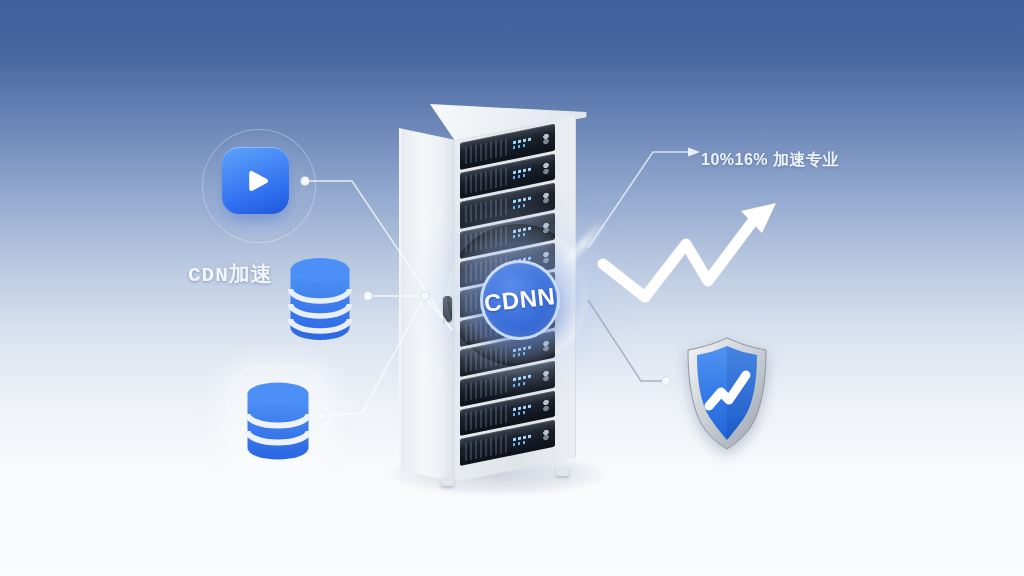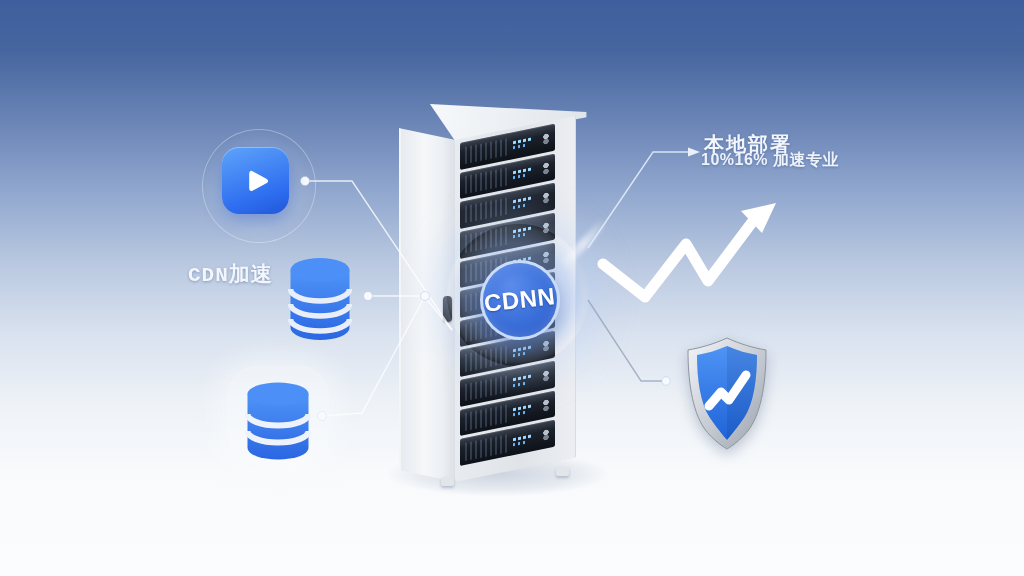--- a/index.html
+++ b/index.html
@@ -188,16 +188,15 @@
           <stop offset="1" stop-color="#1f64d8"></stop>
       </linearGradient>
     </defs>
     <path d="M51,6 C64,12 78,16 90,18 C90,48 86,78 74,96 C65,109 51,117 51,117 C51,117 37,109 28,96 C16,78 12,48 12,18 C24,16 38,12 51,6 Z" fill="url(#sg)" stroke="#8d949e" stroke-width="1"></path>
     <path d="M51,14 C61,18.5 72,21.5 81,23 C81,47 77.8,71 68.3,85.6 C61.2,96.4 51,108 51,108 C51,108 40.8,96.4 33.7,85.6 C24.2,71 21,47 21,23 C30,21.5 41,18.5 51,14 Z" fill="url(#bg2)"></path>
     <path d="M51,14 C61,18.5 72,21.5 81,23 C81,47 77.8,71 68.3,85.6 C61.2,96.4 51,108 51,108 Z" fill="rgba(10,30,90,0.12)"></path>
     <polyline points="33,74 45,60 53,68 70,43" fill="none" stroke="#ffffff" stroke-width="9" stroke-linecap="round" stroke-linejoin="round"></polyline>
   </svg>
 
   <div class="abs lbl" id="cdn-label">CDN加速</div>
-  <div class="abs lbl" id="deploy-title">本地部署</div>
   <div class="abs lbl" id="deploy-subtitle">10%16% 加速专业</div>
 
 </div>
 
 </body></html>

